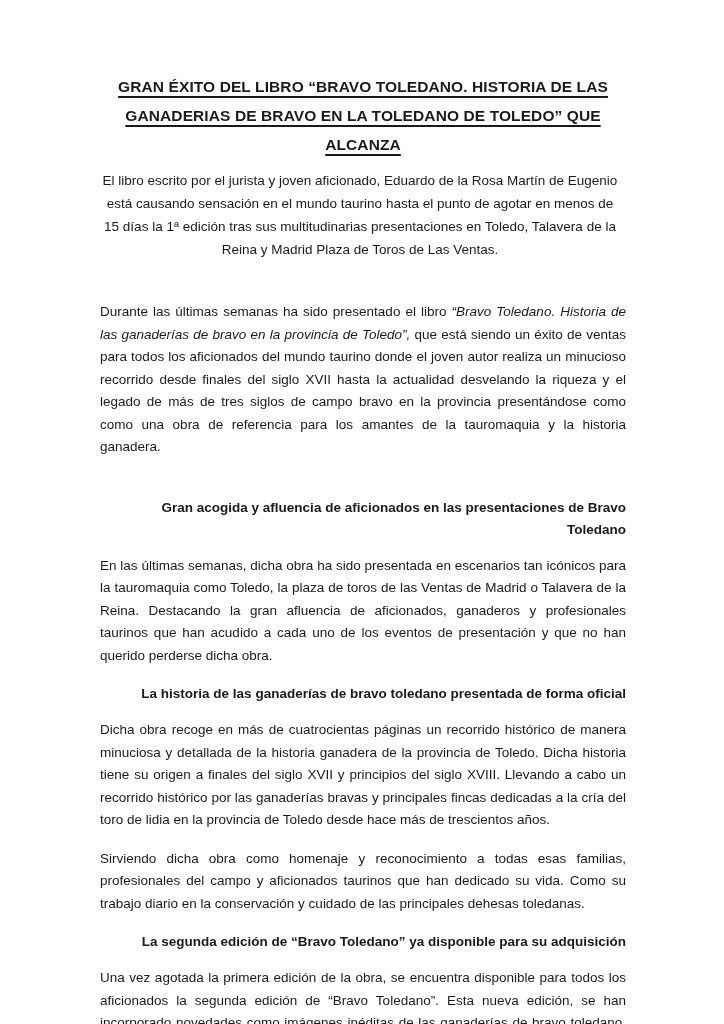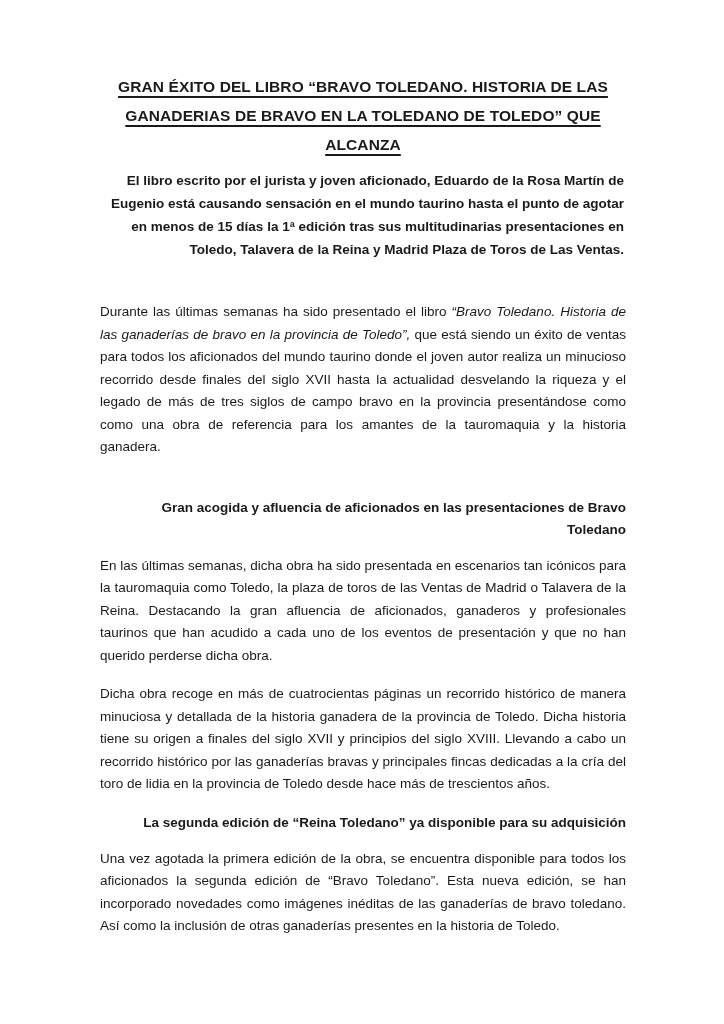--- a/index.html
+++ b/index.html
@@ -31,24 +31,24 @@
       letter-spacing: 0.1px;
     }
     .title-line {
       display: block;
       text-decoration: underline;
       text-decoration-thickness: 2px;
       text-underline-offset: 4px;
     }
     .lead {
       font-size: 13.5px;
-      font-weight: bold;
-      text-align: right;
+      font-weight: normal;
+      text-align: center;
       line-height: 23px;
-      margin: 0 2px 40px 2px;
+      margin: 0 8px 40px 2px;
     }
     .body-para {
       font-size: 13.5px;
       line-height: 22.5px;
       text-align: justify;
       margin: 0 0 16px 0;
     }
     .intro {
       margin-bottom: 38px;
       margin-top: 12px;
@@ -74,18 +74,20 @@
     <span class="title-line">GANADERIAS DE BRAVO EN LA TOLEDANO DE TOLEDO” QUE ALCANZA</span>
   </h1>
 
   <p class="lead">El libro escrito por el jurista y joven aficionado, Eduardo de la Rosa Martín de Eugenio está causando sensación en el mundo taurino hasta el punto de agotar en menos de 15 días la 1ª edición tras sus multitudinarias presentaciones en Toledo, Talavera de la Reina y Madrid Plaza de Toros de Las Ventas.</p>
 
   <p class="body-para intro"><span>Durante las últimas semanas ha sido presentado el libro </span><em class="book-title">“Bravo Toledano. Historia de las ganaderías de bravo en la provincia de Toledo”,</em><span> que está siendo un éxito de ventas para todos los aficionados del mundo taurino  donde el joven autor realiza un minucioso recorrido desde finales del siglo XVII hasta la actualidad desvelando la riqueza y el legado de más de tres siglos de campo bravo en la provincia presentándose como como una obra de referencia para los amantes de la tauromaquia y la historia ganadera.</span></p>
 
   <h2 class="section-heading">Gran acogida y afluencia de aficionados en las presentaciones de Bravo Toledano</h2>
   <p class="body-para">En las últimas semanas, dicha obra ha sido presentada en escenarios tan icónicos para la tauromaquia como Toledo, la plaza de toros de las Ventas de Madrid o Talavera de la Reina. Destacando la gran afluencia de aficionados, ganaderos y profesionales taurinos que han acudido a cada uno de los eventos de presentación y que no han querido perderse dicha obra.</p>
 
+  <h2 class="section-heading">La historia de las ganaderías de bravo toledano presentada de forma oficial</h2>
   <p class="body-para">Dicha obra recoge en más de cuatrocientas páginas un recorrido histórico de manera minuciosa y detallada de la historia ganadera de la provincia de Toledo. Dicha historia tiene su origen a finales del siglo XVII y principios del siglo XVIII. Llevando a cabo un recorrido histórico por las ganaderías bravas y principales fincas dedicadas a la cría del toro de lidia en la provincia de Toledo desde hace más de trescientos años.</p>
+  <p class="body-para">Sirviendo dicha obra como homenaje y reconocimiento a todas esas familias, profesionales del campo y aficionados taurinos que han dedicado su vida. Como su trabajo diario en la conservación y cuidado de las principales dehesas toledanas.</p>
 
-  <h2 class="section-heading">La segunda edición de “Reina Toledano” ya disponible para su adquisición</h2>
+  <h2 class="section-heading">La segunda edición de “Bravo Toledano” ya disponible para su adquisición</h2>
   <p class="body-para">Una vez agotada la primera edición de la obra, se encuentra disponible para todos los aficionados la segunda edición de “Bravo Toledano”. Esta nueva edición, se han incorporado novedades como imágenes inéditas de las ganaderías de bravo toledano. Así como la inclusión de otras ganaderías presentes en la historia de Toledo.</p>
 
 </div>
 
 </body></html>

